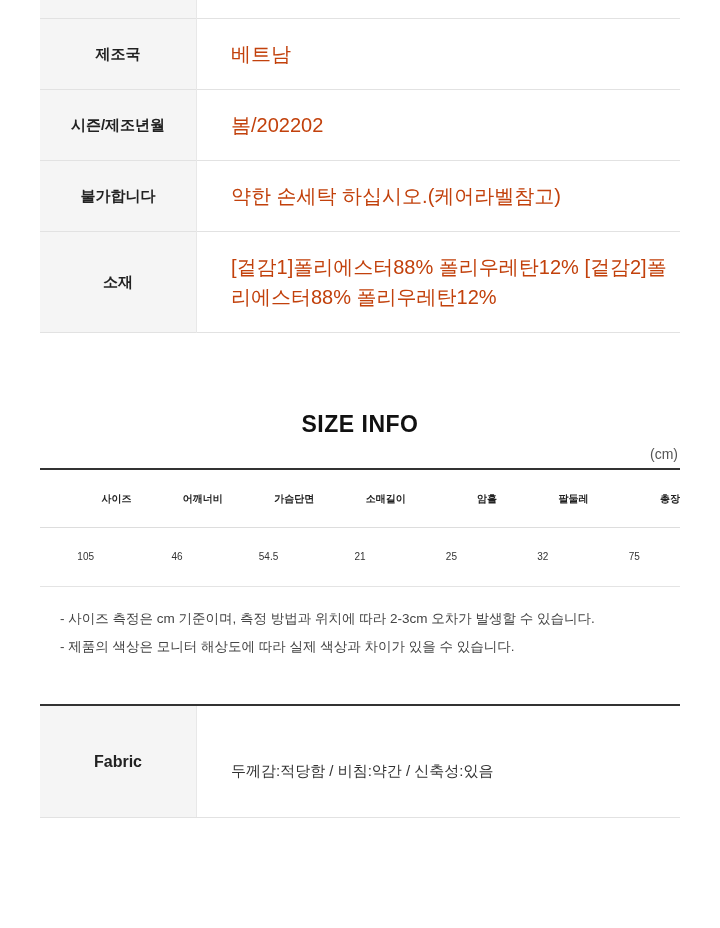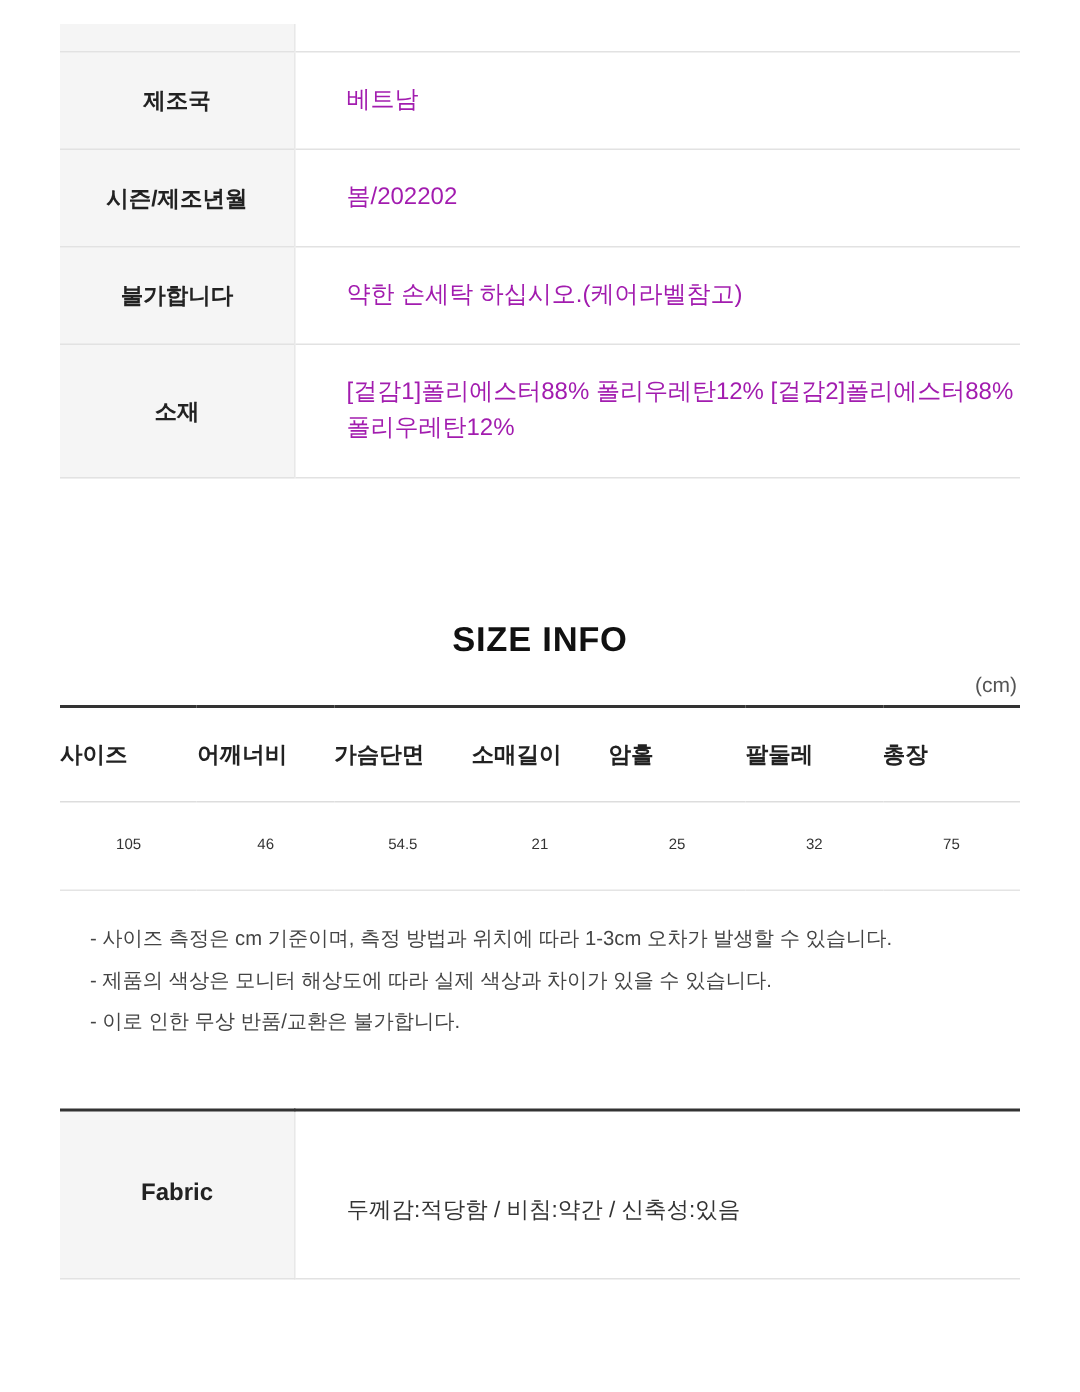--- a/index.html
+++ b/index.html
@@ -18,41 +18,41 @@
 
   .page {
     width: 720px;
     height: 928px;
     position: relative;
   }
 
   
   .info-table {
     width: 640px;
-    margin: 16px auto;
+    margin: 0 auto;
     border-collapse: collapse;
     table-layout: fixed;
   }
   .info-table tr {
     border-bottom: 1px solid #e2e2e2;
   }
   .info-table th {
     width: 156px;
     background: #f5f5f5;
     font-size: 15px;
     font-weight: bold;
     color: #222;
     text-align: center;
     vertical-align: middle;
     padding: 20px 0;
     border-right: 1px solid #e8e8e8;
   }
   .info-table td {
-    font-size: 16px;
-    color: #a21caf;
+    font-size: 20px;
+    color: #c2410c;
     padding: 20px 0 20px 34px;
     vertical-align: middle;
     line-height: 1.5;
     background: #ffffff;
   }
   .info-table tr.clipped th,
   .info-table tr.clipped td {
     padding-top: 0;
     padding-bottom: 8px;
     height: 10px;
@@ -80,24 +80,24 @@
     padding-right: 2px;
   }
   .size-table {
     width: 640px;
     border-collapse: collapse;
     table-layout: fixed;
     margin-top: 6px;
     border-top: 2px solid #333;
   }
   .size-table th {
-    font-size: 15px;
+    font-size: 10px;
     font-weight: bold;
     color: #222;
-    text-align: left;
+    text-align: right;
     padding: 22px 0 21px;
     border-bottom: 1px solid #dddddd;
     margin-top: 29px;
   }
   .size-table td {
     font-size: 10px;
     color: #333;
     text-align: center;
     padding: 23px 0 24px;
     border-bottom: 1px solid #e4e4e4;
@@ -202,23 +202,22 @@
           <td>54.5</td>
           <td>21</td>
           <td>25</td>
           <td>32</td>
           <td>75</td>
         </tr>
       </tbody>
     </table>
 
     <div class="notes">
-      <p>- 사이즈 측정은 cm 기준이며, 측정 방법과 위치에 따라 1-3cm 오차가 발생할 수 있습니다.</p>
+      <p>- 사이즈 측정은 cm 기준이며, 측정 방법과 위치에 따라 2-3cm 오차가 발생할 수 있습니다.</p>
       <p>- 제품의 색상은 모니터 해상도에 따라 실제 색상과 차이가 있을 수 있습니다.</p>
-      <p>- 이로 인한 무상 반품/교환은 불가합니다.</p>
     </div>
   </div>
 
   <div class="fabric-wrap">
     <table class="fabric-table">
       <tbody>
         <tr>
           <th>Fabric</th>
           <td>두께감:적당함 / 비침:약간 / 신축성:있음</td>
         </tr>

